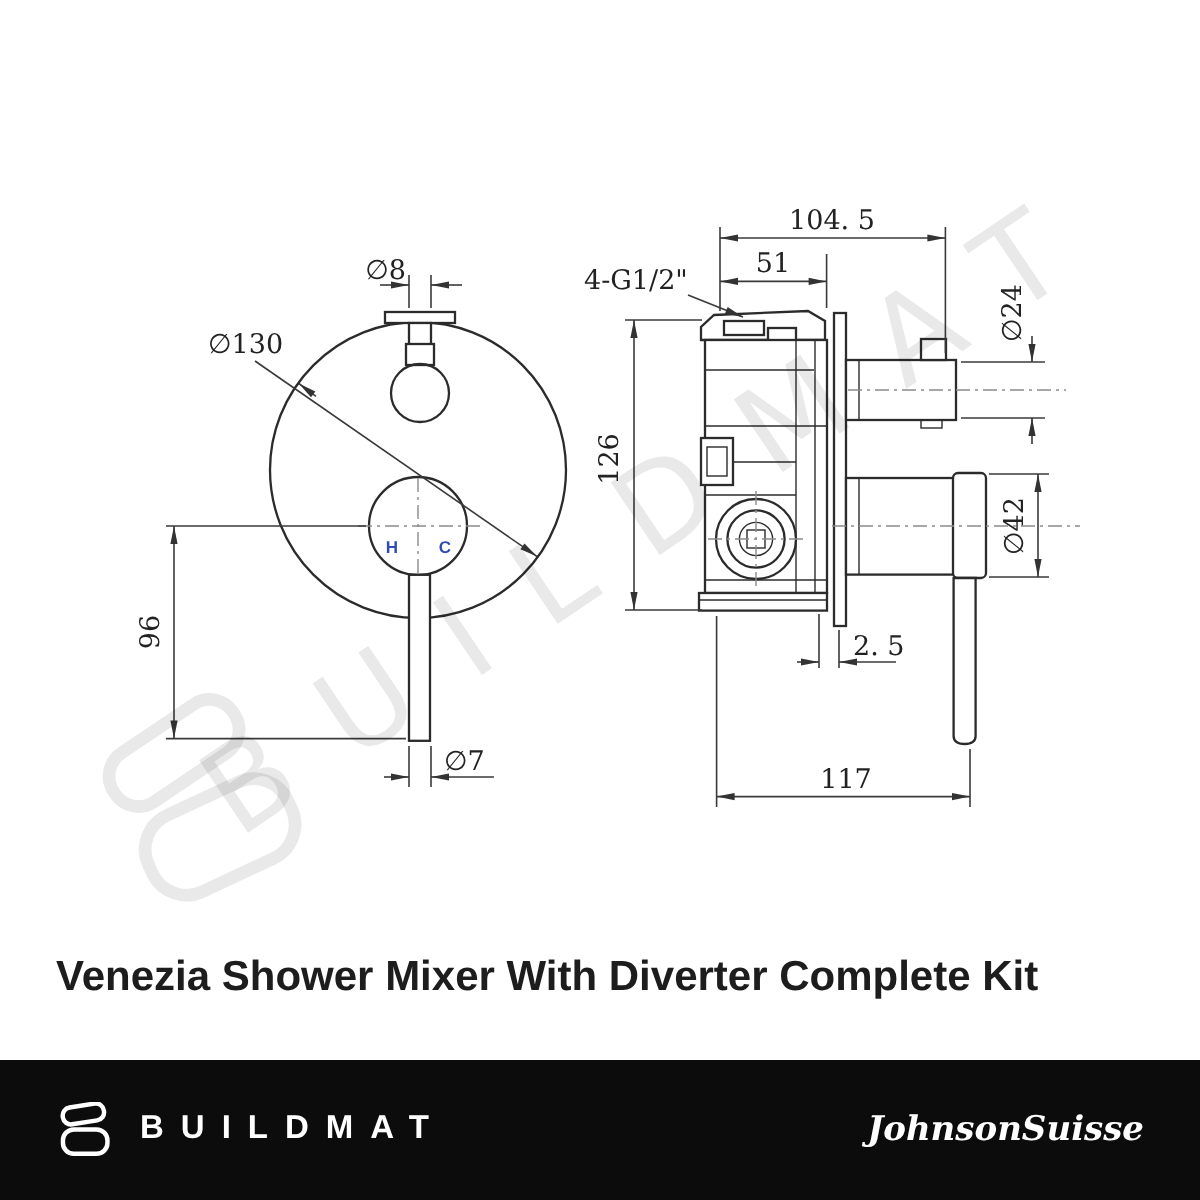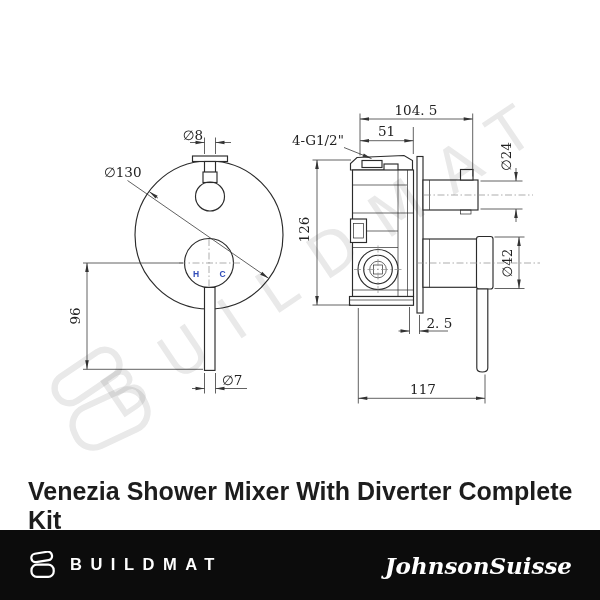--- a/index.html
+++ b/index.html
@@ -16,35 +16,35 @@
     font-size:60px;letter-spacing:28px;font-weight:500;color:#e9e9e9;
     mix-blend-mode:multiply;pointer-events:none;white-space:nowrap;
     font-family:"DejaVu Sans",sans-serif;
   }
   .wm-logo{
     position:absolute;left:52px;top:350px;width:100px;height:104px;
     transform:rotate(-25deg);mix-blend-mode:multiply;pointer-events:none;
   }
   .page-title{
     position:absolute;left:28px;top:477px;
-    font-size:25px;font-weight:700;color:#1d1d1d;letter-spacing:0px;
+    font-size:21px;font-weight:700;color:#1d1d1d;letter-spacing:0px;
   }
   .footer{
     position:absolute;left:0;top:530px;width:600px;height:70px;
     background:#0c0c0c;display:flex;align-items:center;
     justify-content:space-between;padding:0 28px;box-sizing:border-box;
   }
   .brand-left{display:flex;align-items:center;}
   .brand-name{
     color:#ffffff;font-size:16.5px;font-weight:700;letter-spacing:8.5px;
     margin-left:13px;transform:translateY(-1px);
   }
   .partner-name{
     color:#ffffff;font-family:"DejaVu Serif",serif;font-style:italic;
-    font-weight:600;font-size:23px;
+    font-weight:600;font-size:17px;
   }
   text{fill:#222222;font-family:"DejaVu Serif",serif;font-size:13.5px;}
   .ln{stroke:#2b2b2b;stroke-width:1.15;fill:none;}
   .lnw{stroke:#2b2b2b;stroke-width:1.15;fill:#ffffff;}
   .lnt{stroke:#2b2b2b;stroke-width:0.7;fill:none;}
   .dim{stroke:#3a3a3a;stroke-width:0.8;fill:none;}
   .cl{stroke:#8a8a8a;stroke-width:0.7;fill:none;stroke-dasharray:7 2.5 1.5 2.5;}
   .hc{font-family:"Liberation Sans",sans-serif;font-size:8.5px;font-weight:700;fill:#2f4bb8;}
 </style>
 </head>

